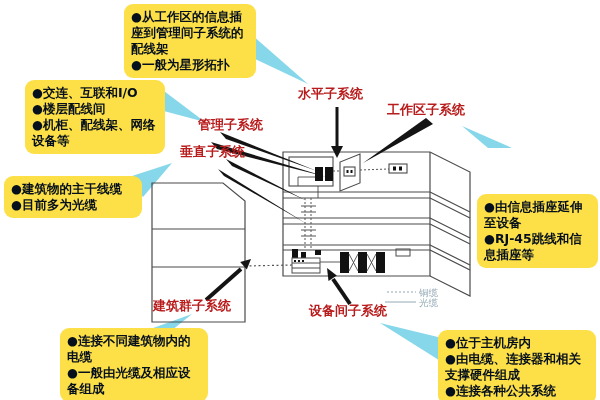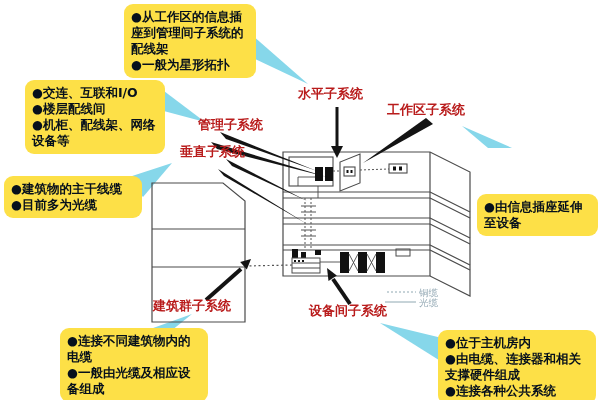--- a/index.html
+++ b/index.html
@@ -155,20 +155,21 @@
     <div>●目前多为光缆</div>
   </div>
 
   <div class="callout" style="left:60px;top:328px;width:148px;">
     <div>●连接不同建筑物内的电缆</div>
     <div>●一般由光缆及相应设备组成</div>
   </div>
 
   <div class="callout" style="left:477px;top:146px;width:121px;margin-top:48px;">
     <div>●由信息插座延伸至设备</div>
+    <div>●RJ-45跳线和信息插座等</div>
   </div>
 
   <div class="callout" style="left:438px;top:330px;width:158px;">
     <div>●位于主机房内</div>
     <div>●由电缆、连接器和相关支撑硬件组成</div>
     <div>●连接各种公共系统</div>
   </div>
 
   <div class="dlabel" style="left:298px;top:87px;">水平子系统</div>
   <div class="dlabel" style="left:387px;top:103px;">工作区子系统</div>

